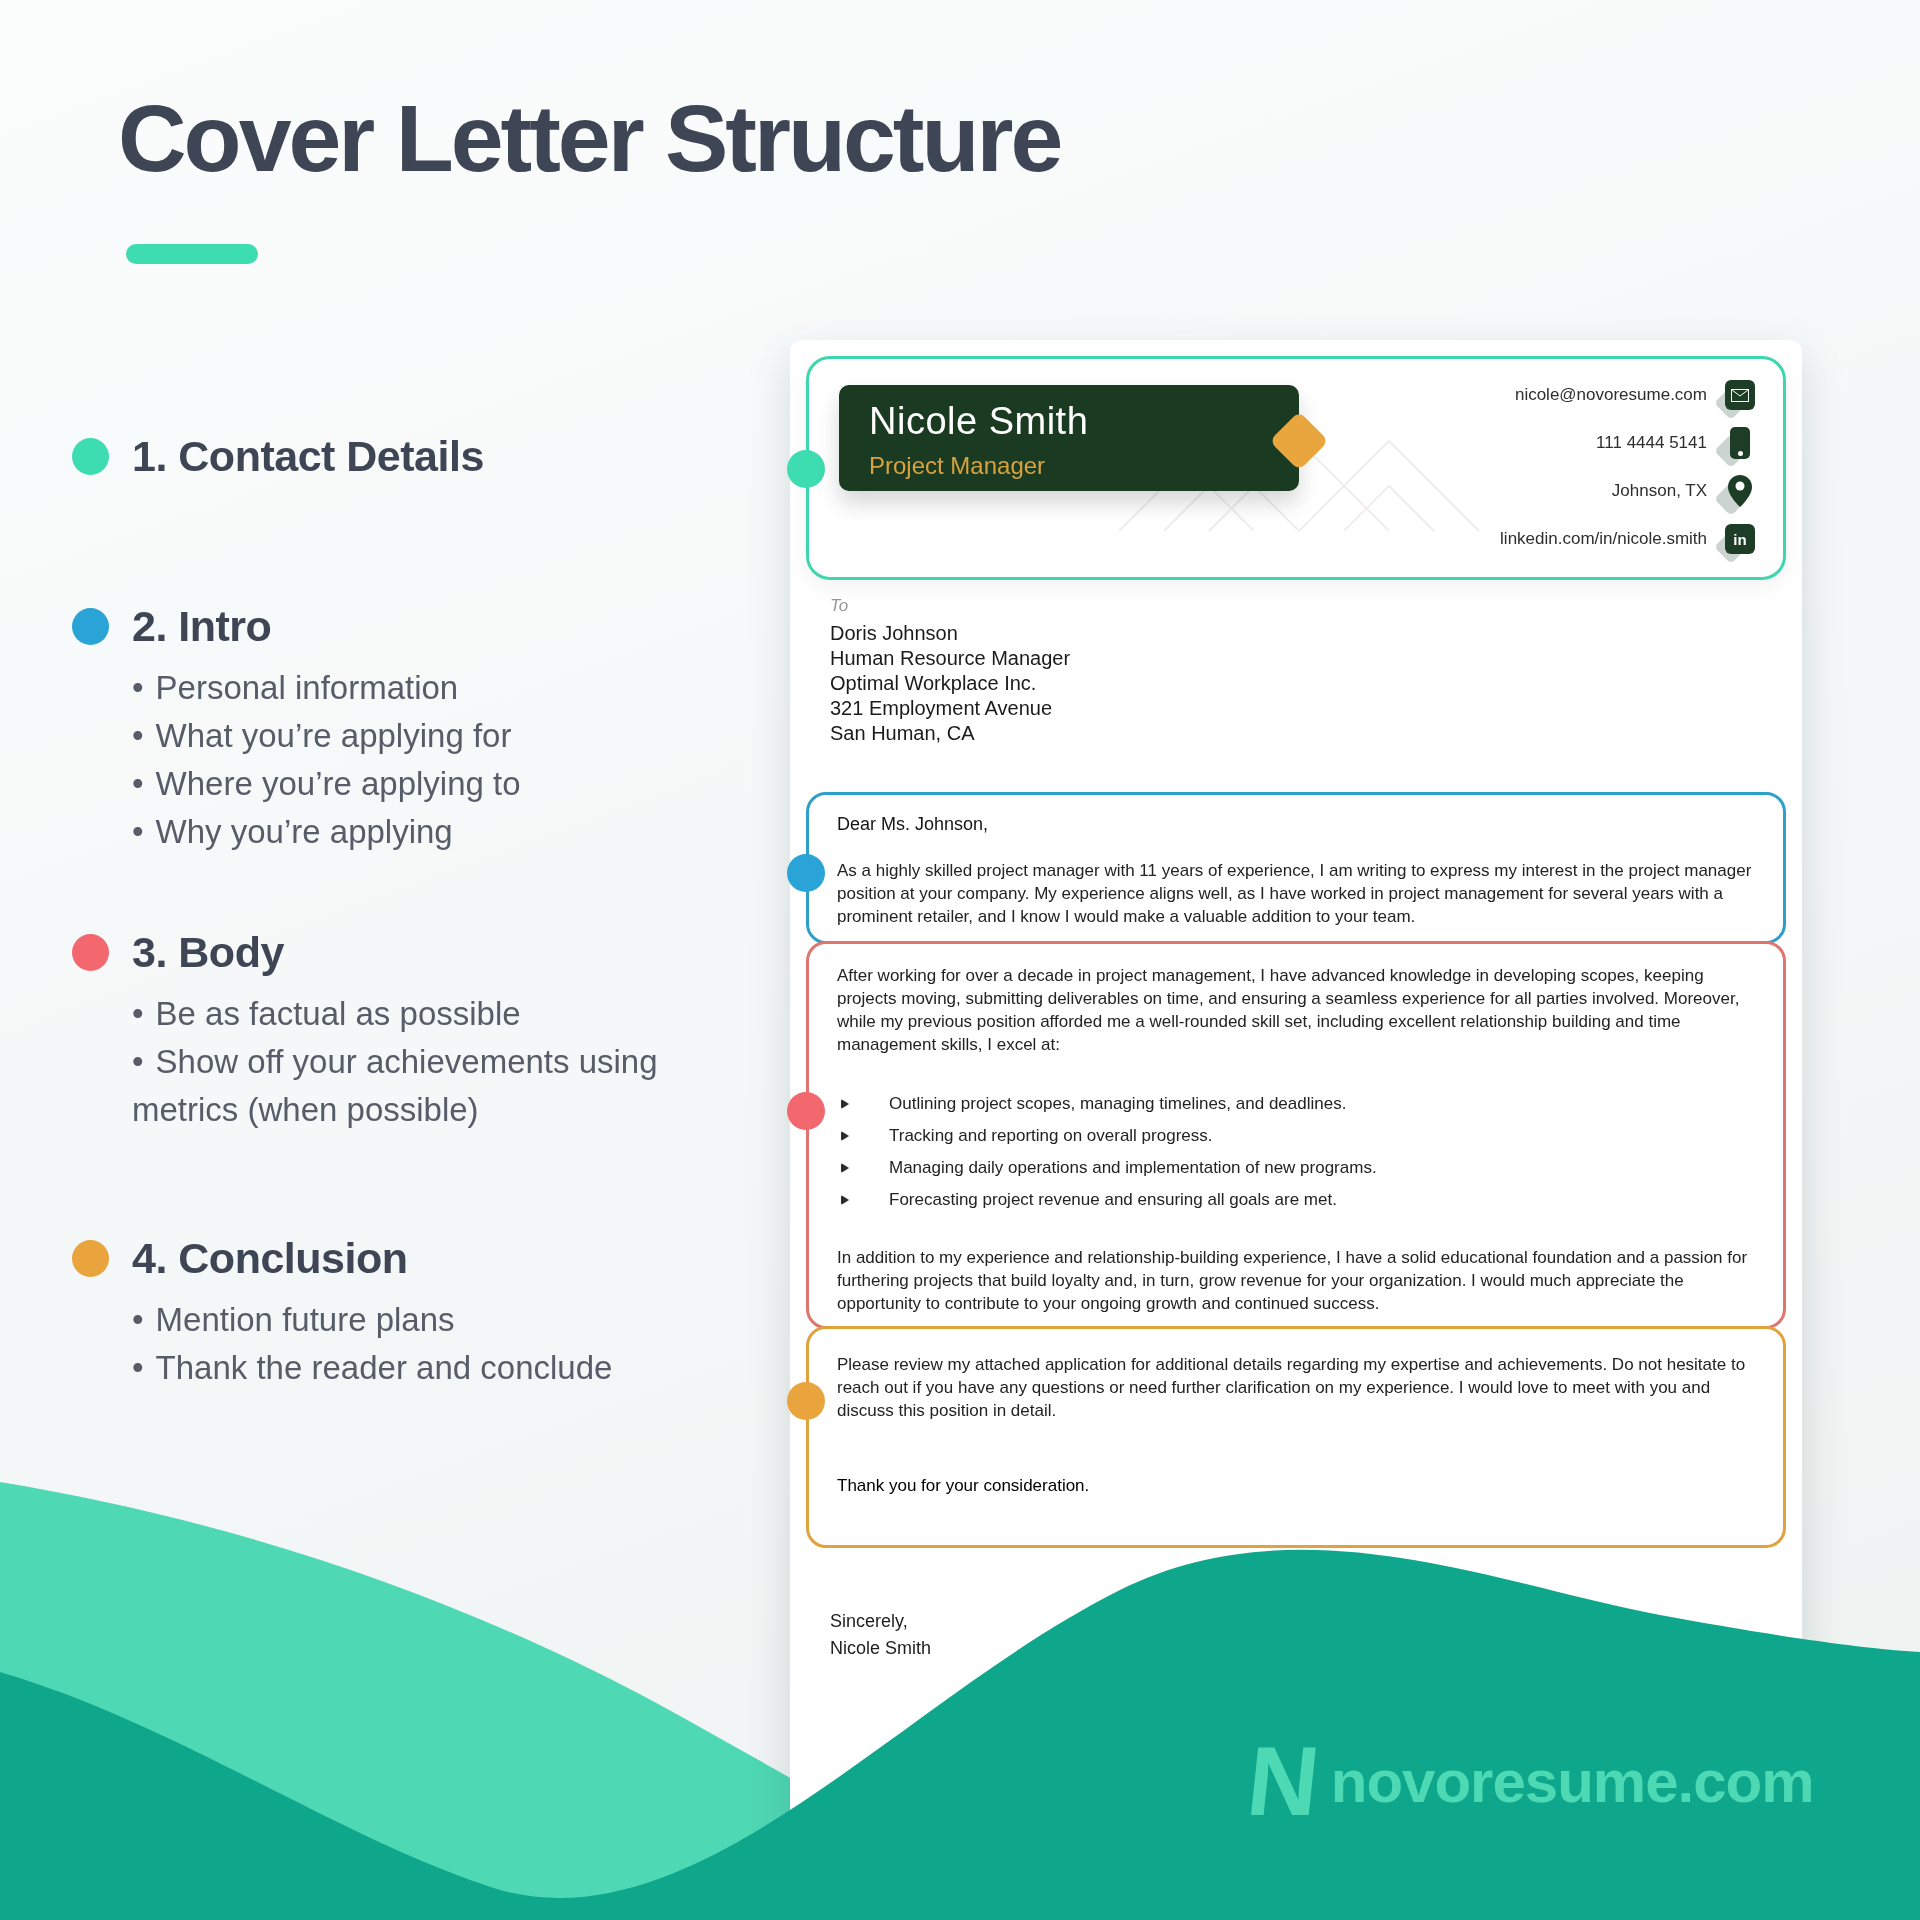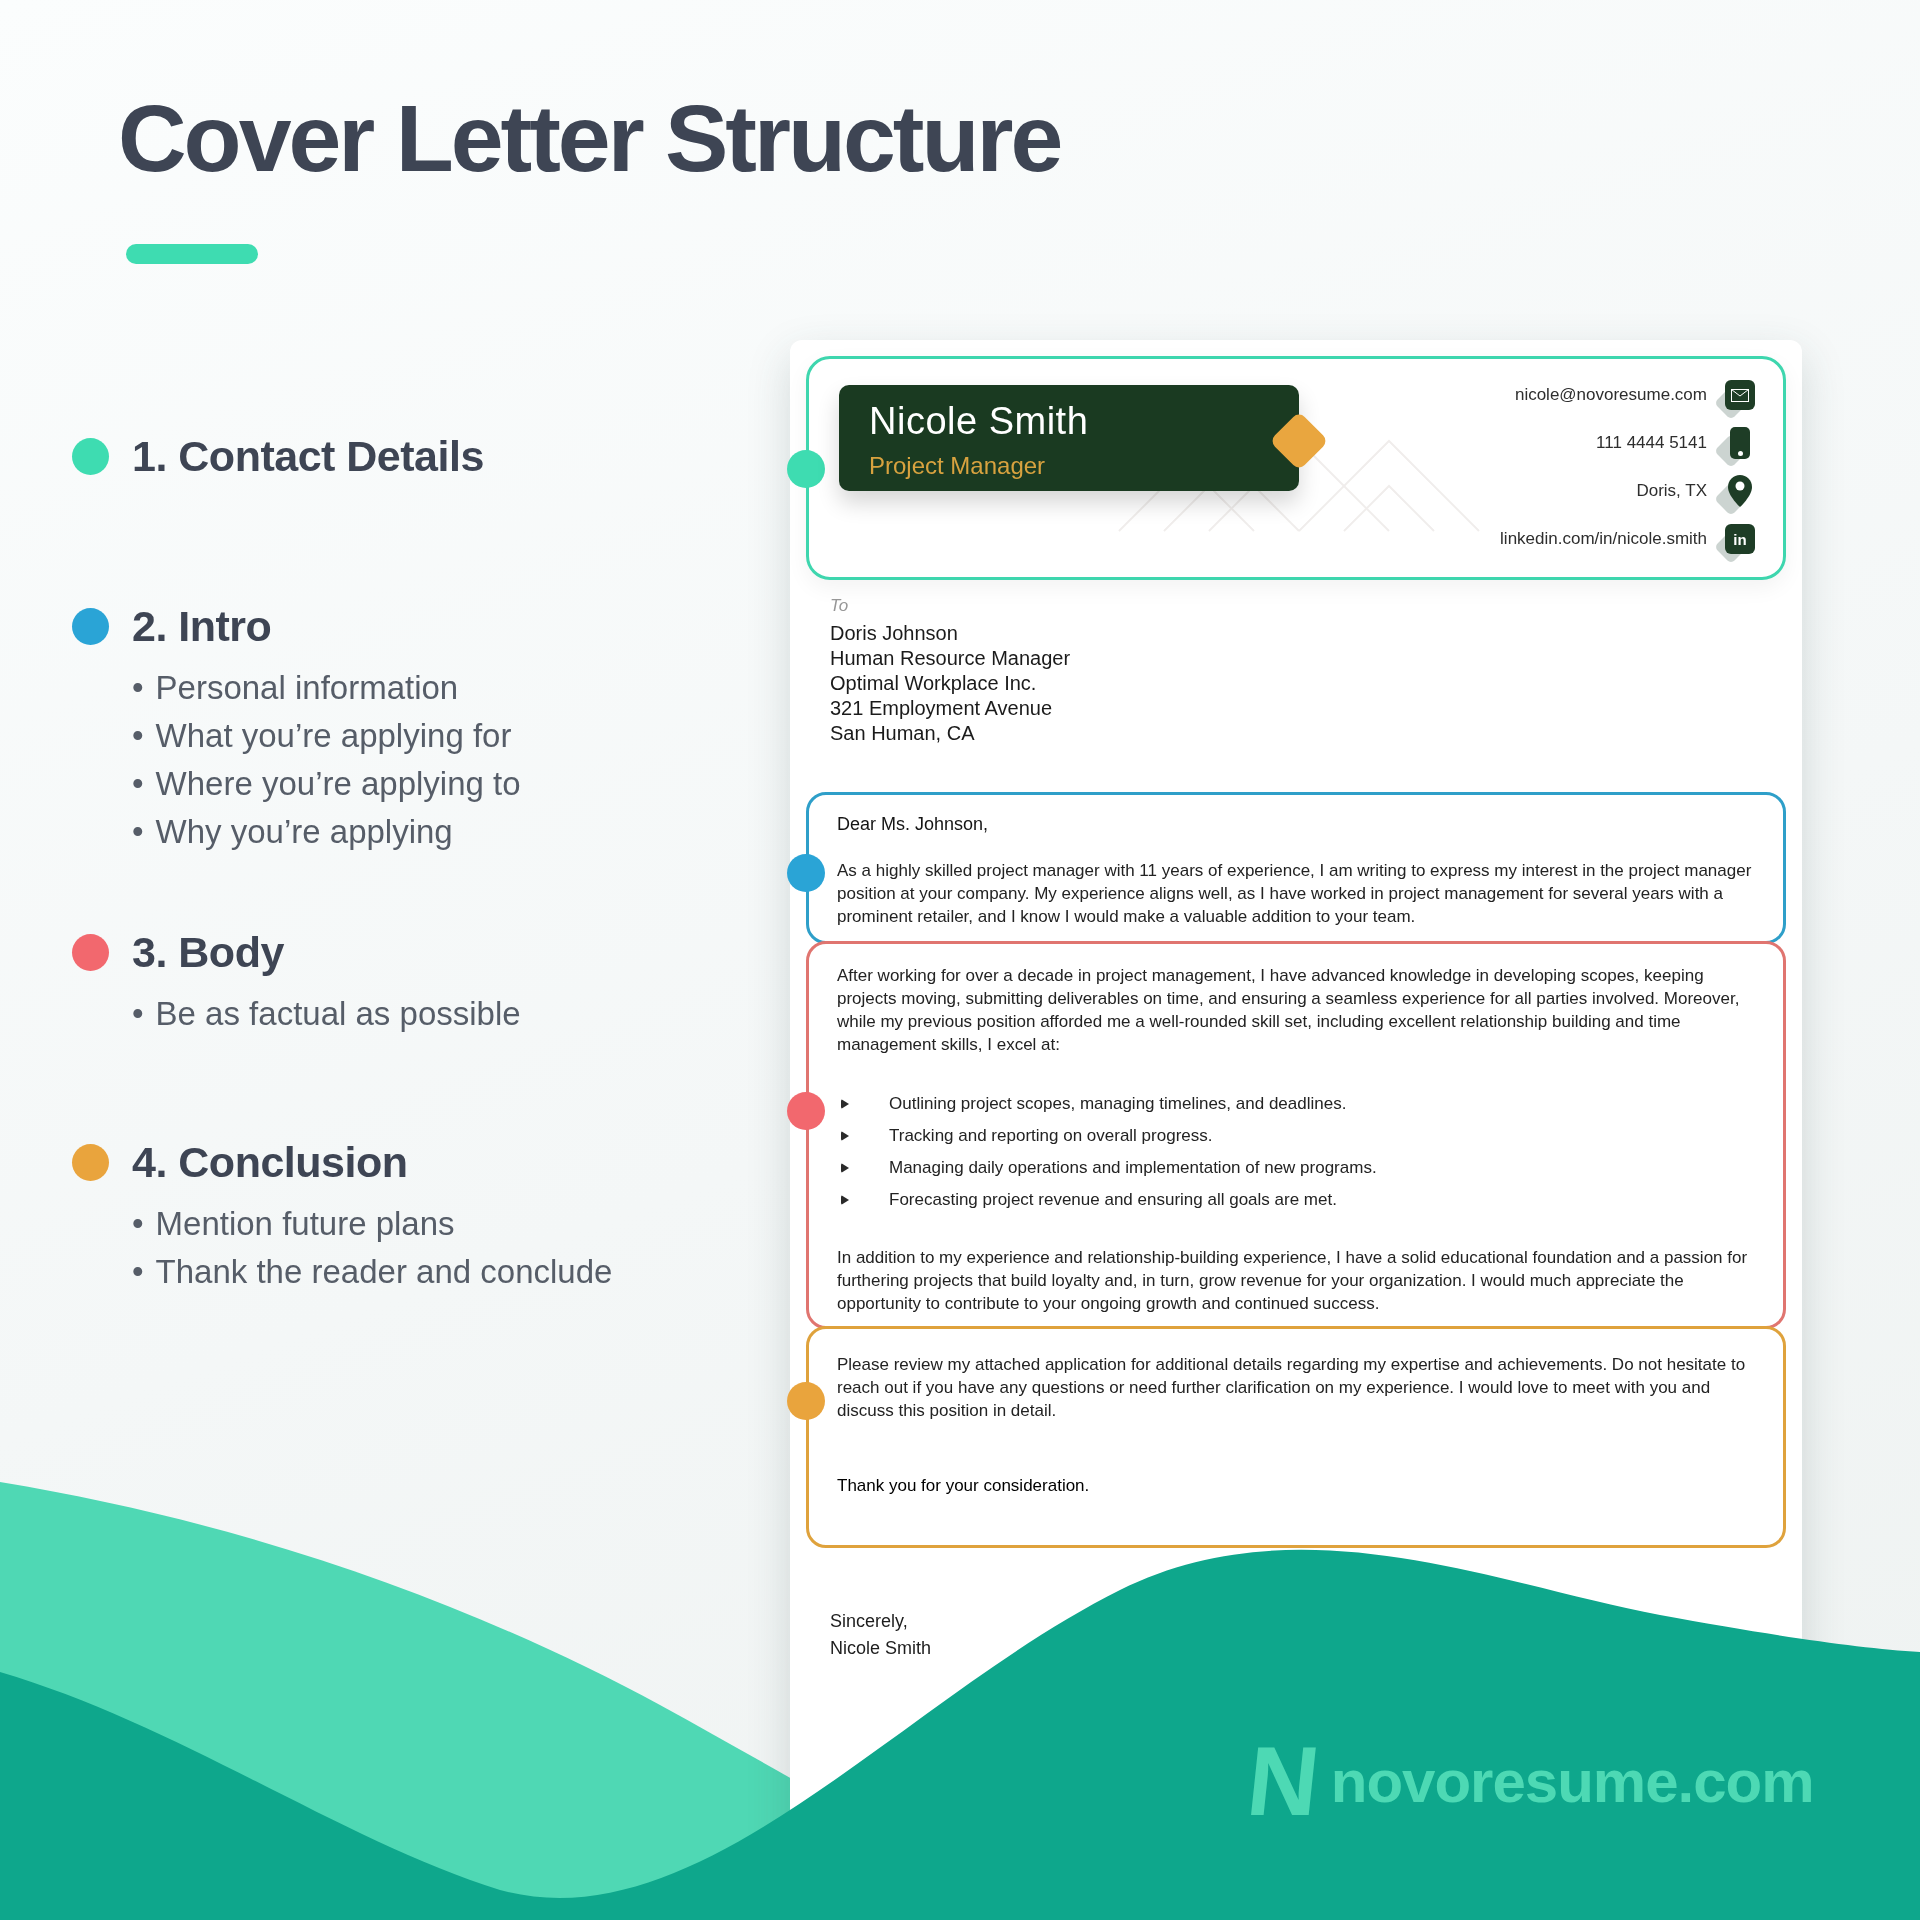--- a/index.html
+++ b/index.html
@@ -118,20 +118,21 @@
       </div>
     </div>
 
     <div class="osection sec-3">
       <div class="ohead">
         <div class="odot c-red"></div>
         <div class="ohead-label">3. Body</div>
       </div>
       <div class="obullets">
         <div class="obullet"><span class="bmark">•</span><span>Be as factual as possible</span></div>
+        <div class="obullet"><span class="bmark">•</span><span>Show off your achievements using metrics (when possible)</span></div>
       </div>
     </div>
 
     <div class="osection sec-4">
       <div class="ohead">
         <div class="odot c-orange"></div>
         <div class="ohead-label">4. Conclusion</div>
       </div>
       <div class="obullets">
         <div class="obullet"><span class="bmark">•</span><span>Mention future plans</span></div>
@@ -173,21 +174,21 @@
         </div>
         <div class="crow">
           <span class="cval">111 4444 5141</span>
           <span class="cicon">
             <span class="icphone">
                 <span class="dot"></span>
               </span>
           </span>
         </div>
         <div class="crow">
-          <span class="cval">Doris, TX</span>
+          <span class="cval">Johnson, TX</span>
           <span class="cicon">
             <svg width="24" height="32" viewBox="0 0 24 32" style="position:relative;">
               <path d="M12,0 C5.4,0 0,5.4 0,12 C0,21 12,32 12,32 C12,32 24,21 24,12 C24,5.4 18.6,0 12,0 Z" fill="#1e3d26"></path>
               <circle cx="12" cy="11" r="4.5" fill="#fff"></circle>
             </svg>
           </span>
         </div>
         <div class="crow">
           <span class="cval">linkedin.com/in/nicole.smith</span>
           <span class="cicon">

